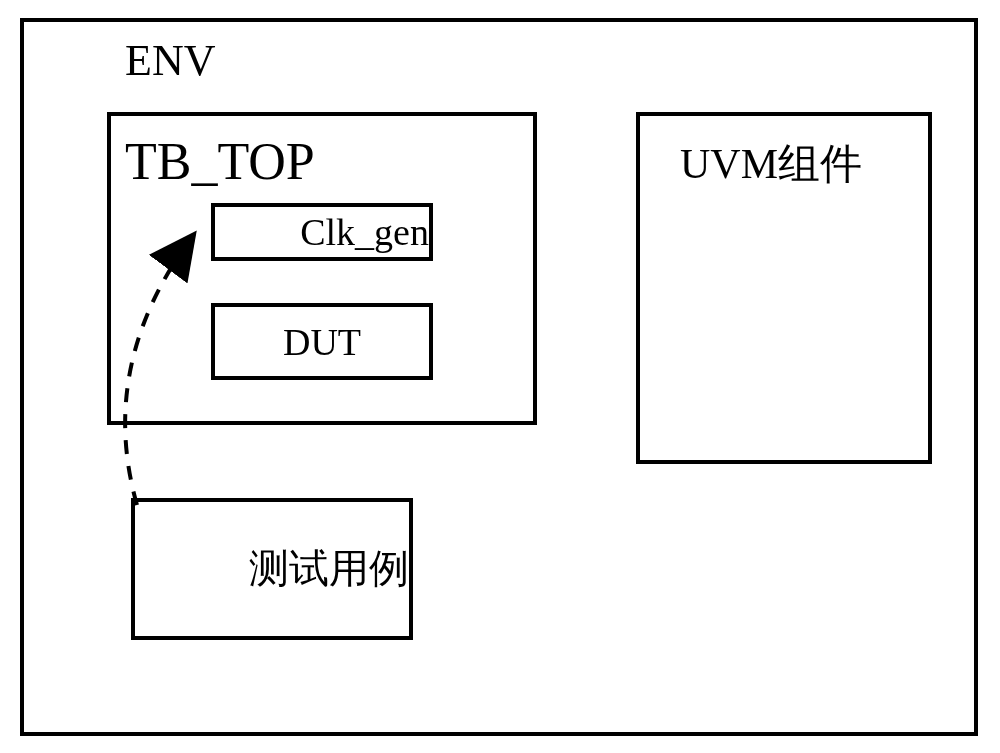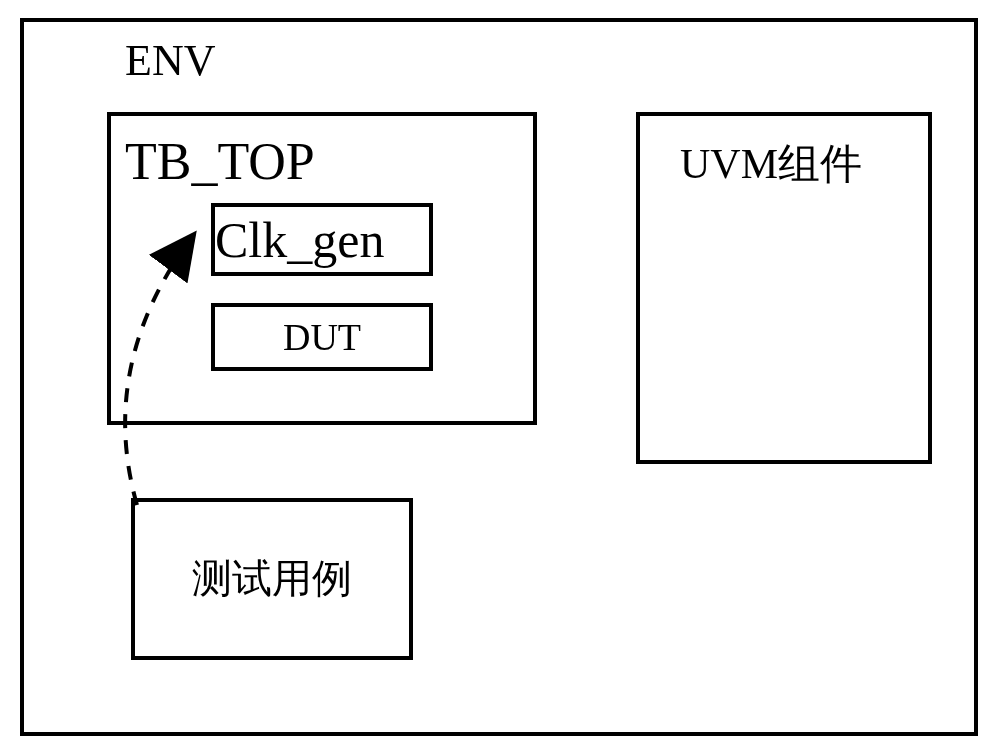--- a/index.html
+++ b/index.html
@@ -40,33 +40,33 @@
       position: absolute;
       left: 125px;
       top: 132px;
       font-size: 52px;
     }
     .clk-gen-box {
       position: absolute;
       left: 211px;
       top: 203px;
       width: 222px;
-      height: 73px;
+      height: 58px;
       border: 4px solid #000;
       display: flex;
       align-items: center;
-      justify-content: flex-start;
-      font-size: 50px;
+      justify-content: flex-end;
+      font-size: 38px;
     }
     .dut-box {
       position: absolute;
       left: 211px;
       top: 303px;
       width: 222px;
-      height: 68px;
+      height: 77px;
       border: 4px solid #000;
       display: flex;
       align-items: center;
       justify-content: center;
       font-size: 38px;
     }
     .uvm-box {
       position: absolute;
       left: 636px;
       top: 112px;
@@ -78,25 +78,25 @@
       position: absolute;
       left: 680px;
       top: 136px;
       font-size: 42px;
     }
     .testcase-box {
       position: absolute;
       left: 131px;
       top: 498px;
       width: 282px;
-      height: 162px;
+      height: 142px;
       border: 4px solid #000;
       display: flex;
       flex-direction: column;
-      align-items: center;
+      align-items: flex-end;
       justify-content: center;
       font-size: 40px;
       line-height: 1.6;
     }
     .arrow-svg {
       position: absolute;
       left: 102px;
       top: 215px;
       width: 120px;
       height: 300px;

